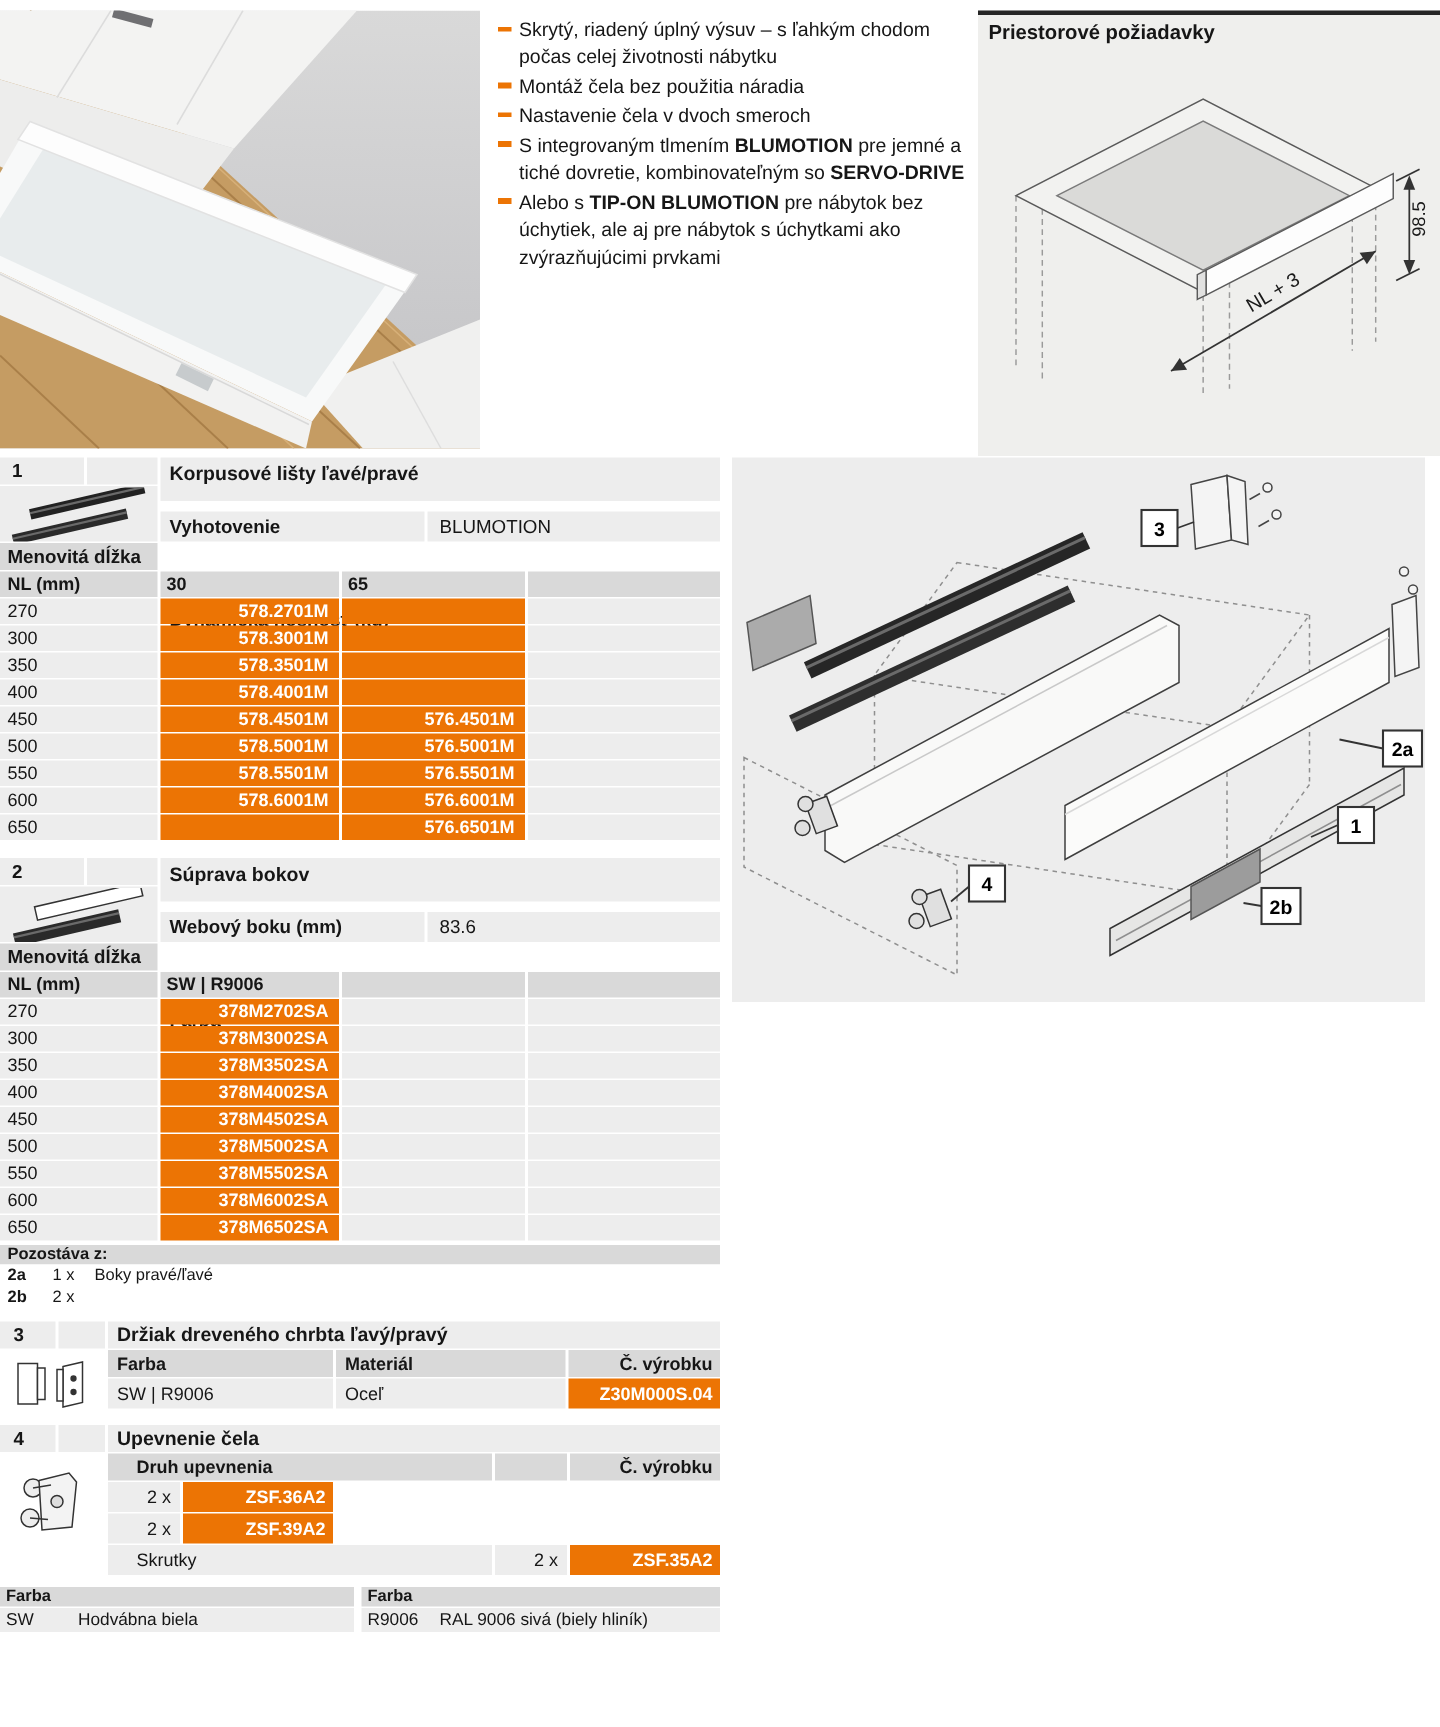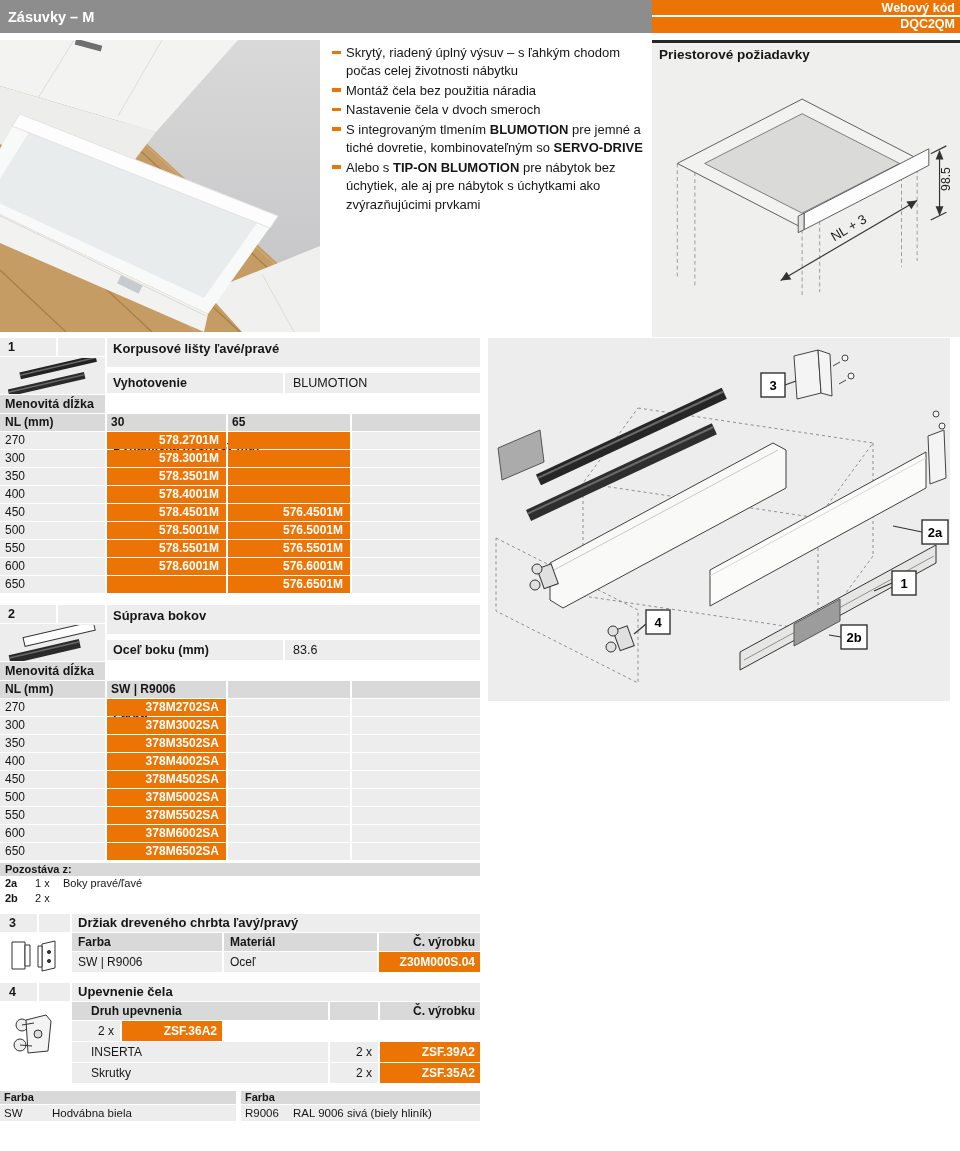--- a/index.html
+++ b/index.html
@@ -45,21 +45,21 @@
   .orange { background:#ec7404; color:#fff; font-weight:700; text-align:right; padding-right:7px; }
   .grayc { background:#d9d9d9 !important; }
   .bold { font-weight:700; }
 
   .tbl-top { display:flex; column-gap:2px; height:56px; margin-bottom:1px; }
   .tbl-left { width:105px; display:flex; flex-direction:column; row-gap:1px; }
   .numrow { display:flex; column-gap:2px; height:18px; line-height:18px; }
   .numcell { width:56px; background:#ededed; font-weight:700; font-size:12.5px; padding-left:8px; }
   .numfill { flex:1; background:#ededed; }
   .iconcell { flex:1; background:#ededed; display:flex; align-items:center; justify-content:center; }
-  .tbl-right { flex:1; display:flex; flex-direction:column; }
+  .tbl-right { flex:1; display:flex; flex-direction:column;justify-content:space-between; }
   .titlecell { height:29px; background:#ededed; font-weight:700; font-size:13px; padding:3px 0 0 6px; margin-bottom:6px; }
   .specrow { display:flex; column-gap:2px; height:20px; line-height:20px; font-size:12.5px; }
   .speclabel { width:176px; background:#ededed; font-weight:700; padding-left:6px; }
   .specvalue { flex:1; background:#ededed; padding-left:8px; }
 
   .hdr2 { display:flex; column-gap:2px; height:18px; line-height:18px; margin-bottom:1px; font-size:12.5px; font-weight:700; }
   .hdr2 > div { background:#d9d9d9; }
   .h-left { width:105px; padding-left:5px; }
   .h-right { flex:1; padding-left:6px;margin-top:42px; }
   .subhdr { font-weight:700; }
@@ -100,27 +100,20 @@
   .lg-code { width:52px; padding-left:4px; }
   .lg-desc { flex:1; }
 
   svg text { font-family:"Liberation Sans", sans-serif; }
 </style>
 </head>
 <body>
 
 <div class="page">
 
-  <div class="topbar">
-    <div class="topbar-left">Zásuvky – M</div>
-    <div class="webcode">
-      <div class="webcode-label">Webový kód</div>
-      <div class="webcode-value">DQC2QM</div>
-    </div>
-  </div>
 
   <div class="top">
 
     <div class="photo">
       <svg viewBox="0 0 320 292" width="320" height="292">
         <defs>
           <linearGradient id="wallg" x1="0" y1="0" x2="0" y2="1">
             <stop offset="0" stop-color="#d9d9d9"></stop>
               <stop offset="1" stop-color="#c2c2c5"></stop>
           </linearGradient>
@@ -334,21 +327,21 @@
                   <rect x="2" y="20" width="72" height="9" fill="#2a2a2a"></rect>
                   <rect x="2" y="22" width="72" height="1.5" fill="#6a6a6a"></rect>
                   <rect x="20" y="6" width="72" height="9" fill="#fff" stroke="#333"></rect>
                 </g>
               </svg>
             </div>
           </div>
           <div class="tbl-right">
             <div class="titlecell">Súprava bokov</div>
             <div class="specrow">
-              <div class="speclabel">Oceľ boku (mm)</div>
+              <div class="speclabel">Webový boku (mm)</div>
               <div class="specvalue">83.6</div>
             </div>
           </div>
         </div>
         <div class="hdr2">
           <div class="h-left">Menovitá dĺžka</div>
           <div class="h-right">Farba</div>
         </div>
         <div class="trow subhdr">
           <div class="cell c-nl grayc">NL (mm)</div>
@@ -487,21 +480,20 @@
               <div class="t4-name grayc bold">Druh upevnenia</div>
               <div class="t4-qty grayc"></div>
               <div class="t4-code grayc bold right">Č. výrobku</div>
             </div>
             <div id="t4rows">
                 <div class="g-row tall">
                   <div class="t4-qty cell">2 x</div>
                   <div class="t4-code orange right">ZSF.36A2</div>
                 </div>
                 <div class="g-row tall">
-                  <div class="t4-name cell">INSERTA</div>
                   <div class="t4-qty cell">2 x</div>
                   <div class="t4-code orange right">ZSF.39A2</div>
                 </div>
                 <div class="g-row tall">
                   <div class="t4-name cell">Skrutky</div>
                   <div class="t4-qty cell">2 x</div>
                   <div class="t4-code orange right">ZSF.35A2</div>
                 </div>
               </div>
           </div>

